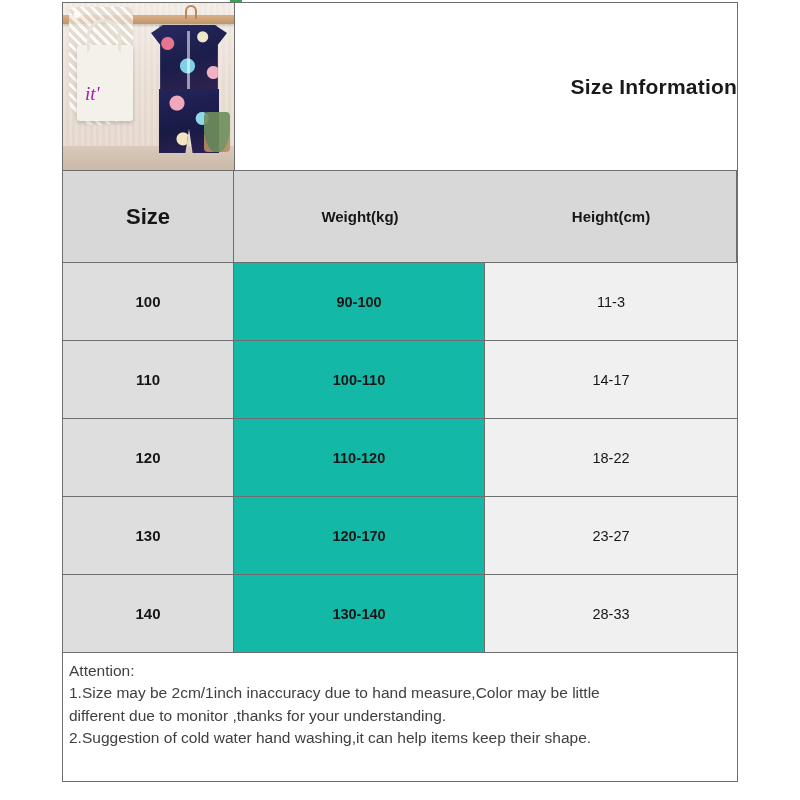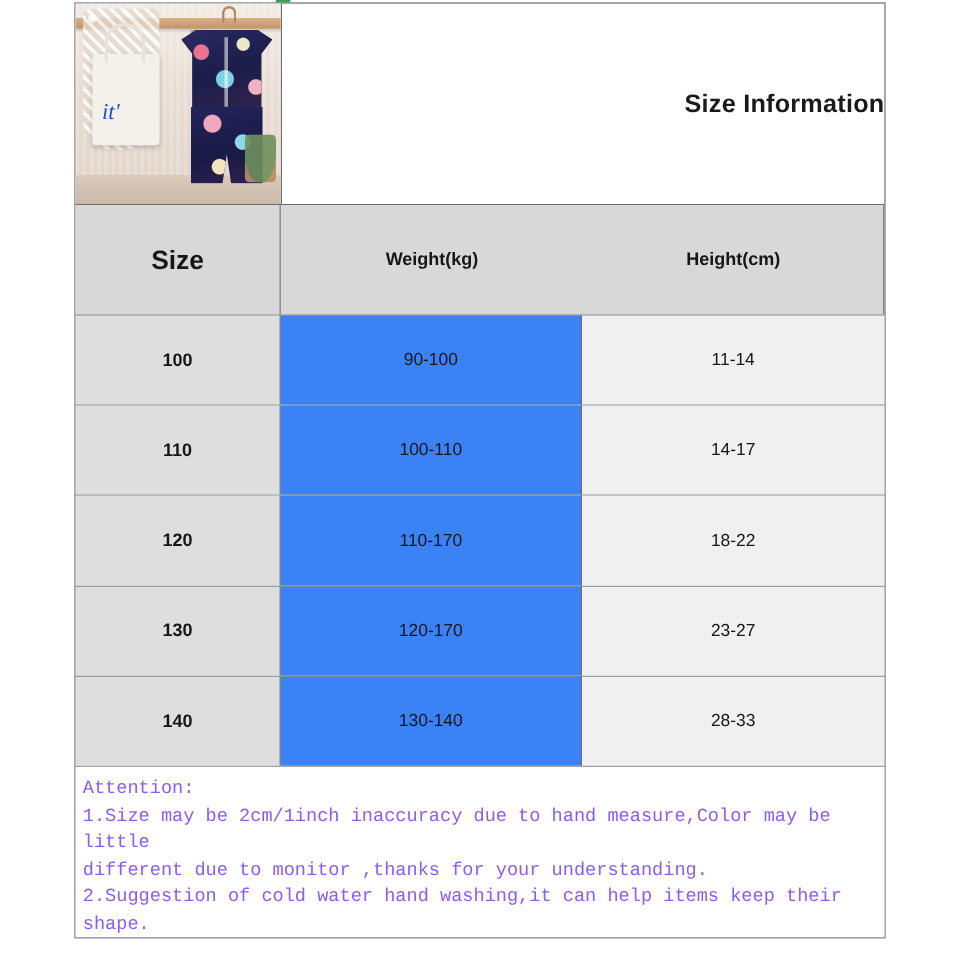--- a/index.html
+++ b/index.html
@@ -103,21 +103,21 @@
     border-bottom-color: transparent;
     border-radius: 18px 18px 0 0;
   }
   .bag-text {
     position: absolute;
     left: 22px;
     top: 80px;
     font-family: "Liberation Serif", serif;
     font-style: italic;
     font-size: 19px;
-    color: #1d4ed8;
+    color: #a21caf;
   }
   .hanger {
     position: absolute;
     left: 96px;
     top: 8px;
     width: 58px;
     height: 26px;
   }
   .hanger-hook {
     position: absolute;
@@ -234,21 +234,22 @@
     background: #dedede;
     font-weight: bold;
   }
   .row.head .c-size {
     background: #d8d8d8;
     font-size: 22px;
   }
   .c-height {
     width: 251px;
     border-right: 1px solid #6e6e6e;
-    background: #3b82f6;
+    background: #14b8a6;
+    font-weight: bold;
   }
   .row.head .c-height {
     background: #d8d8d8;
     font-weight: bold;
     font-size: 15px;
   }
   .c-weight {
     flex: 1;
     background: #f0f0f0;
   }
@@ -262,22 +263,21 @@
   
   .attention {
     flex: 0 0 128px;
     padding: 7px 10px 0 6px;
     background: #ffffff;
   }
   .attention p {
     margin: 0;
     font-size: 15.5px;
     line-height: 1.45;
-    color: #8b5cf6;
-    font-family: Liberation Mono, monospace;
+    color: #404040;
   }
   .att-title { margin-bottom: 1px; }
 
   
   .top-tab {
     position: absolute;
     left: 230px;
     top: 0;
     width: 12px;
     height: 6px;
@@ -323,32 +323,32 @@
 
       <div class="row head">
         <div class="cell c-size">Size</div>
         <div class="cell c-weight">Weight(kg)</div>
         <div class="cell c-height">Height(cm)</div>
       </div>
 
       <div class="row body">
         <div class="cell c-size">100</div>
         <div class="cell c-height">90-100</div>
-        <div class="cell c-weight">11-14</div>
+        <div class="cell c-weight">11-3</div>
       </div>
 
       <div class="row body">
         <div class="cell c-size">110</div>
         <div class="cell c-height">100-110</div>
         <div class="cell c-weight">14-17</div>
       </div>
 
       <div class="row body">
         <div class="cell c-size">120</div>
-        <div class="cell c-height">110-170</div>
+        <div class="cell c-height">110-120</div>
         <div class="cell c-weight">18-22</div>
       </div>
 
       <div class="row body">
         <div class="cell c-size">130</div>
         <div class="cell c-height">120-170</div>
         <div class="cell c-weight">23-27</div>
       </div>
 
       <div class="row body">

